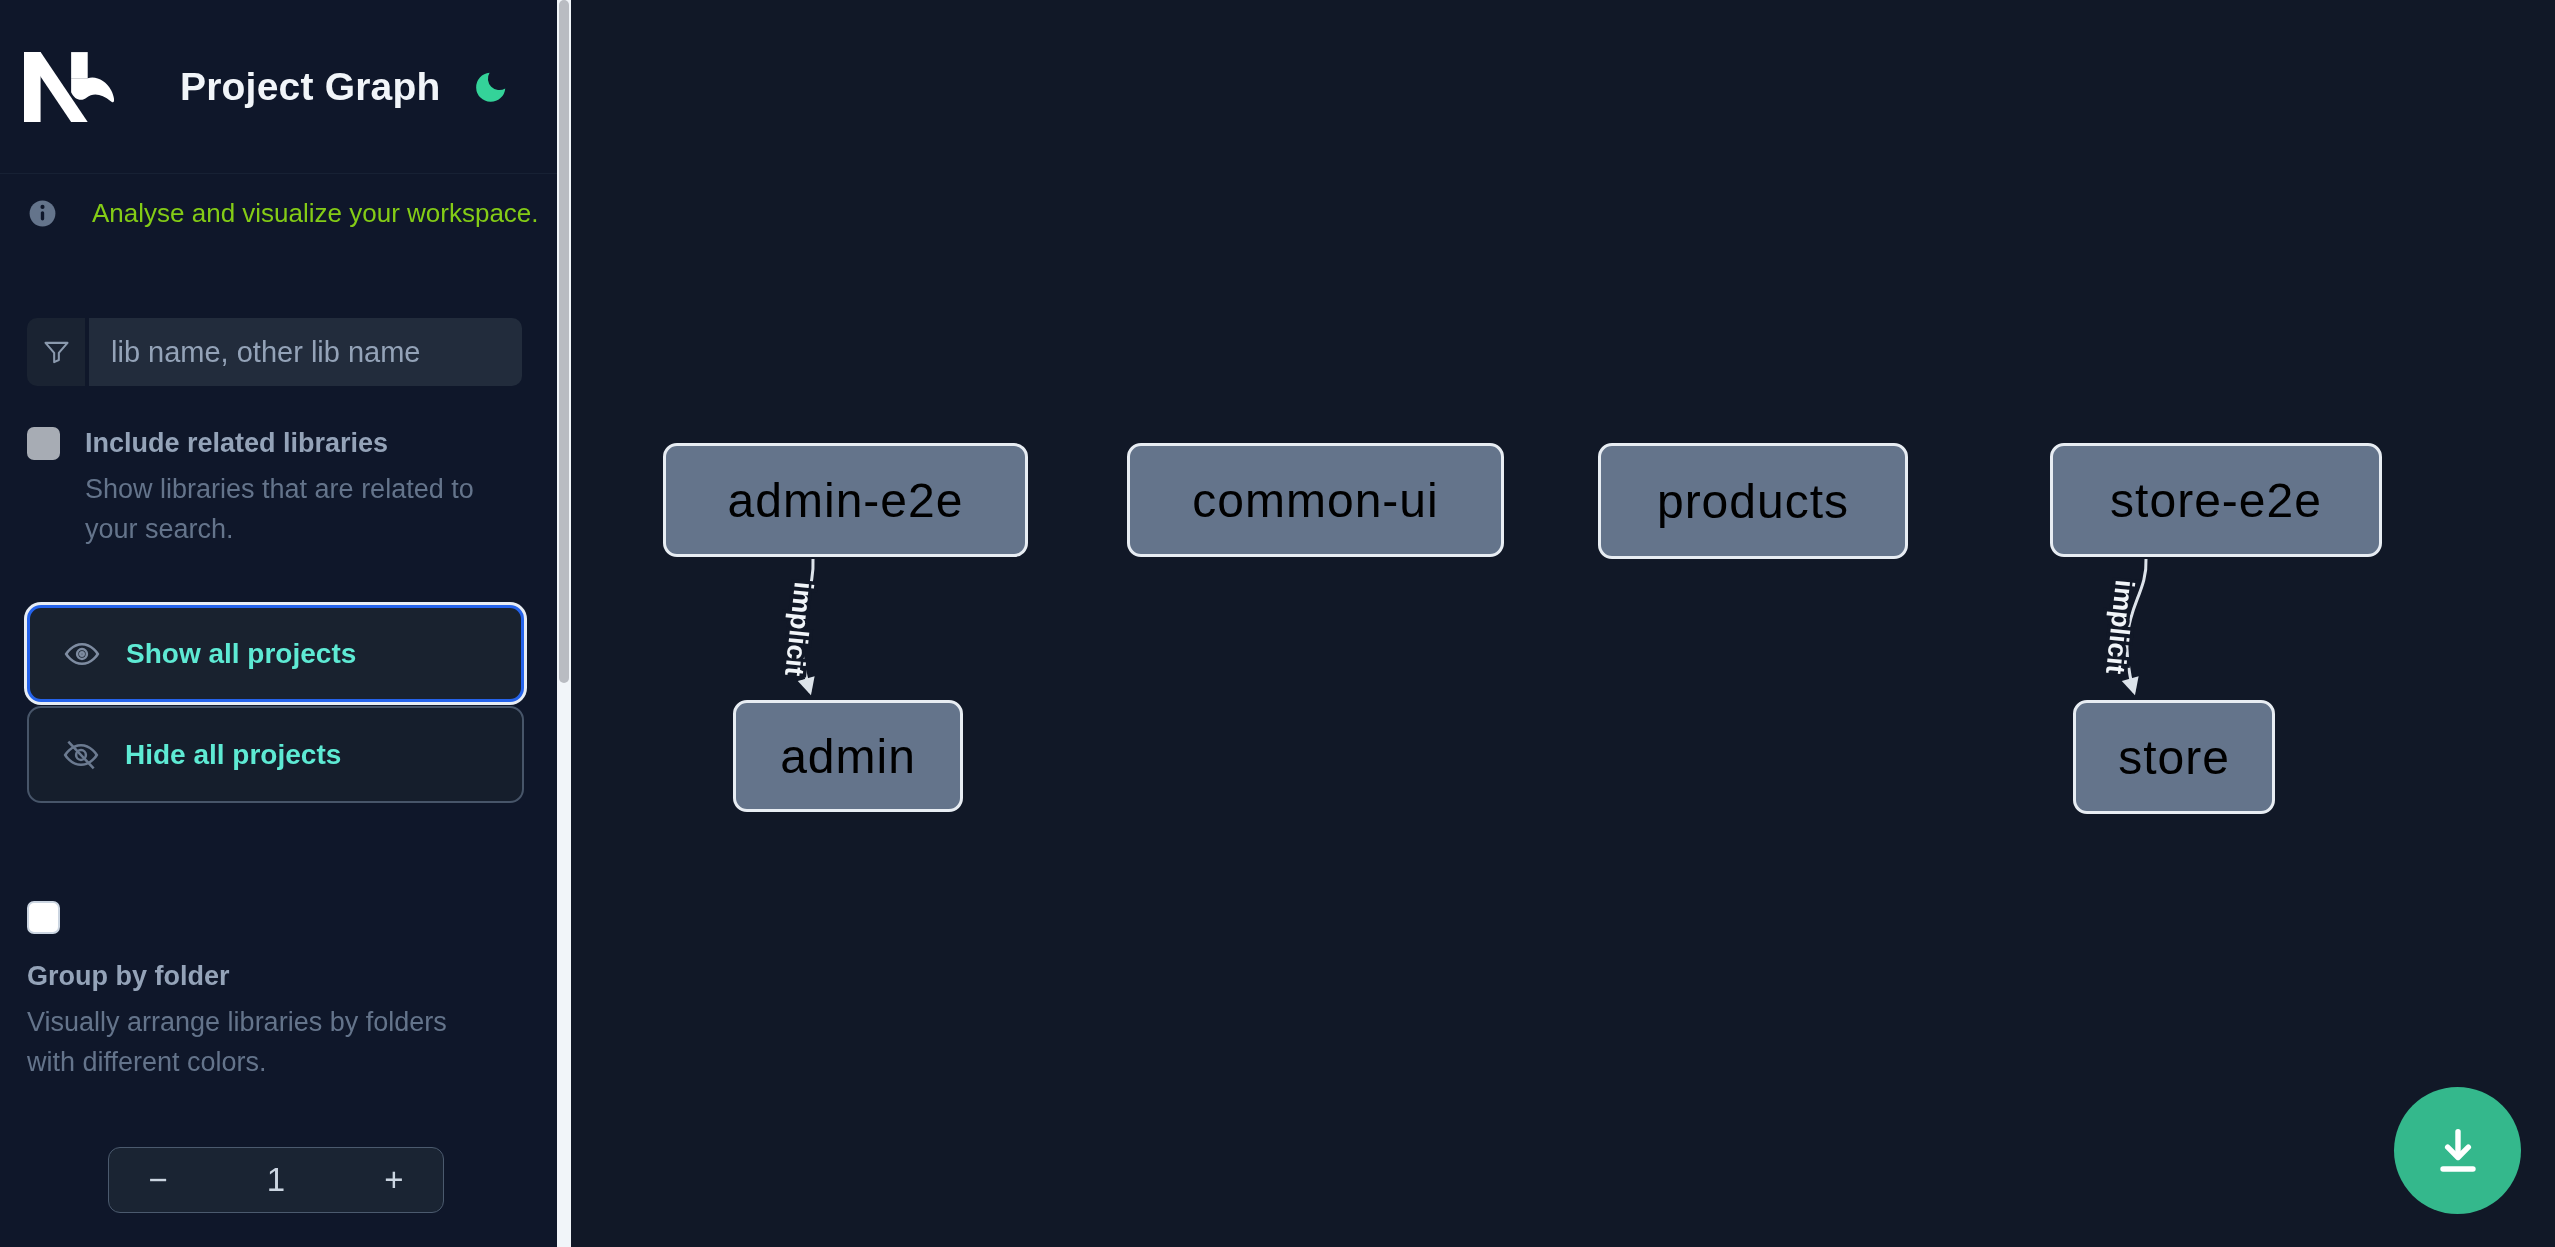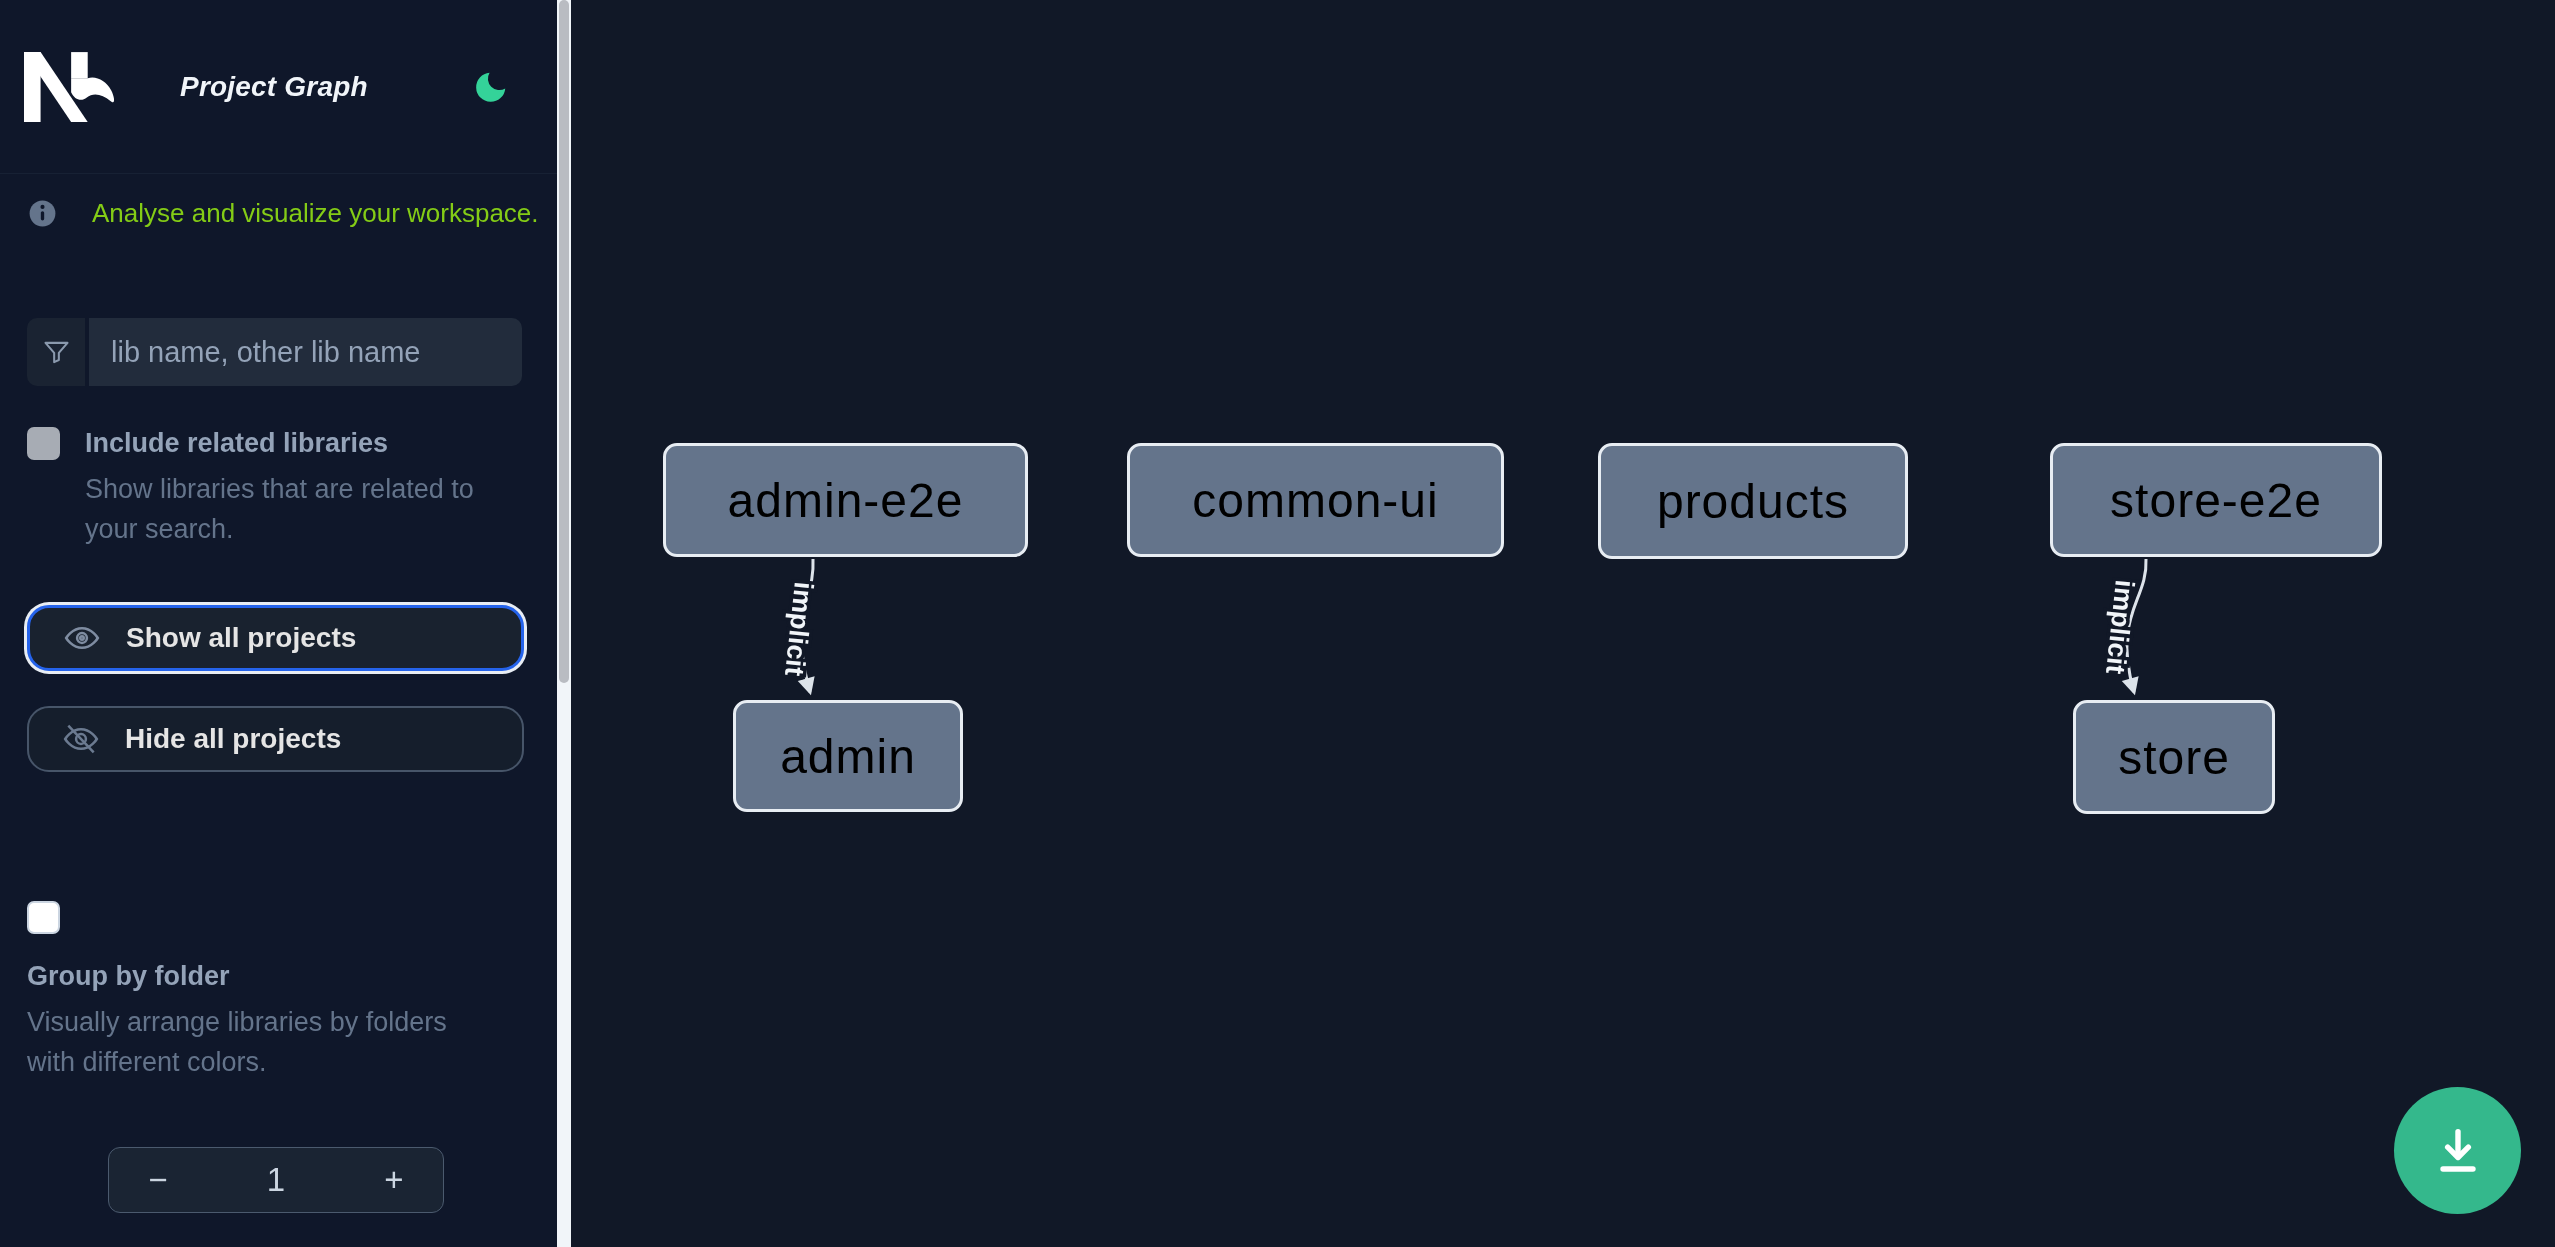--- a/index.html
+++ b/index.html
@@ -4,21 +4,21 @@
 <style>
   * { margin:0; padding:0; box-sizing:border-box; }
   html,body { width:2555px; height:1247px; background:#0b1120; font-family:"Liberation Sans", sans-serif; }
   .app { position:relative; width:2555px; height:1247px; overflow:hidden; background:#111827; }
 
   
   .sidebar { position:absolute; left:0; top:0; width:557px; height:1247px; background:#0f172a; }
 
   .header { position:absolute; left:0; top:0; width:557px; height:174px; display:flex; align-items:center; padding:0 0 0 24px; border-bottom:1px solid rgba(148,163,184,0.07); }
   .logo { width:96px; height:76px; flex:0 0 auto; }
-  .title { font-size:28px; font-weight:700; color:#f1f5f9; margin-left:60px; letter-spacing:0.2px;font-style:italic; }
+  .title { font-size:39px; font-weight:700; color:#f1f5f9; margin-left:60px; letter-spacing:0.2px; }
   .theme-btn { margin-left:auto; margin-right:44px; width:44px; height:44px; background:none; border:none; cursor:pointer; display:flex; align-items:center; justify-content:center; }
   .theme-btn svg { width:38px; height:38px; }
 
   .tagline { position:absolute; left:27px; top:198px; display:flex; align-items:center; gap:34px; color:#84cc16; font-size:26px; font-weight:500; }
   .tagline svg { width:31px; height:31px; flex:0 0 auto; }
 
   .filter-bar { position:absolute; left:27px; top:318px; width:495px; height:68px; display:flex; border-radius:10px; overflow:hidden; }
   .filter-icon-cell { width:62px; background:#1a2332; display:flex; align-items:center; justify-content:center; border-right:4px solid #0f172a; }
   .filter-icon-cell svg { width:33px; height:33px; }
   .filter-input { flex:1; background:#222c3c; border:none; outline:none; color:#e2e8f0; font-size:29px; padding:0 22px; font-family:"Liberation Sans", sans-serif; }
@@ -27,21 +27,21 @@
   .option { position:absolute; left:27px; width:500px; display:flex; gap:25px; }
   .option-text { width:455px; }
   .option-label { display:block; font-size:27px; font-weight:700; color:#94a3b8; line-height:34px; margin-bottom:9px; }
   .option-desc { font-size:27px; color:#64748b; line-height:40px; }
   .cbx { width:33px; height:33px; border-radius:7px; flex:0 0 auto; margin-top:1px; display:flex; align-items:center; justify-content:center; }
   .cbx-gray  { background:#a7acb4; }
   .cbx-white { background:#ffffff; border:2px solid #cbd5e1; }
   .cbx-green { background:#34b88c; }
   .cbx svg { width:26px; height:26px; }
 
-  .side-btn { position:absolute; left:27px; width:497px; height:66px; border-radius:22px; display:flex; align-items:center; gap:25px; padding-left:33px; font-size:28px; font-weight:600; color:#e5e5e5; cursor:pointer; font-family:"Liberation Sans", sans-serif; }
+  .side-btn { position:absolute; left:27px; width:497px; height:97px; border-radius:14px; display:flex; align-items:center; gap:25px; padding-left:33px; font-size:28px; font-weight:600; color:#5eead4; cursor:pointer; font-family:"Liberation Sans", sans-serif; }
   .side-btn svg { width:38px; height:38px; flex:0 0 auto; }
   .btn-primary-focus { background:#19222f; border:3px solid #2563eb; box-shadow:0 0 0 3px #e8edf4; }
   .btn-secondary { background:#151e2c; border:2px solid #475569; }
 
   .stepper { position:absolute; left:108px; top:1147px; width:336px; height:66px; display:flex; border:1px solid #4b5a6e; border-radius:12px; background:#1a2433; color:#cbd5e1; overflow:hidden; }
   .stepper > div, .stepper > button { display:flex; align-items:center; justify-content:center; background:none; border:none; color:#cbd5e1; font-size:33px; font-family:"Liberation Sans", sans-serif; cursor:pointer; }
   .step-dec { width:98px; }
   .step-val { width:138px; border-left:1px solid #4b5a6e; border-right:1px solid #4b5a6e; color:#e2e8f0; font-size:32px; }
   .step-inc { width:98px; }
 

